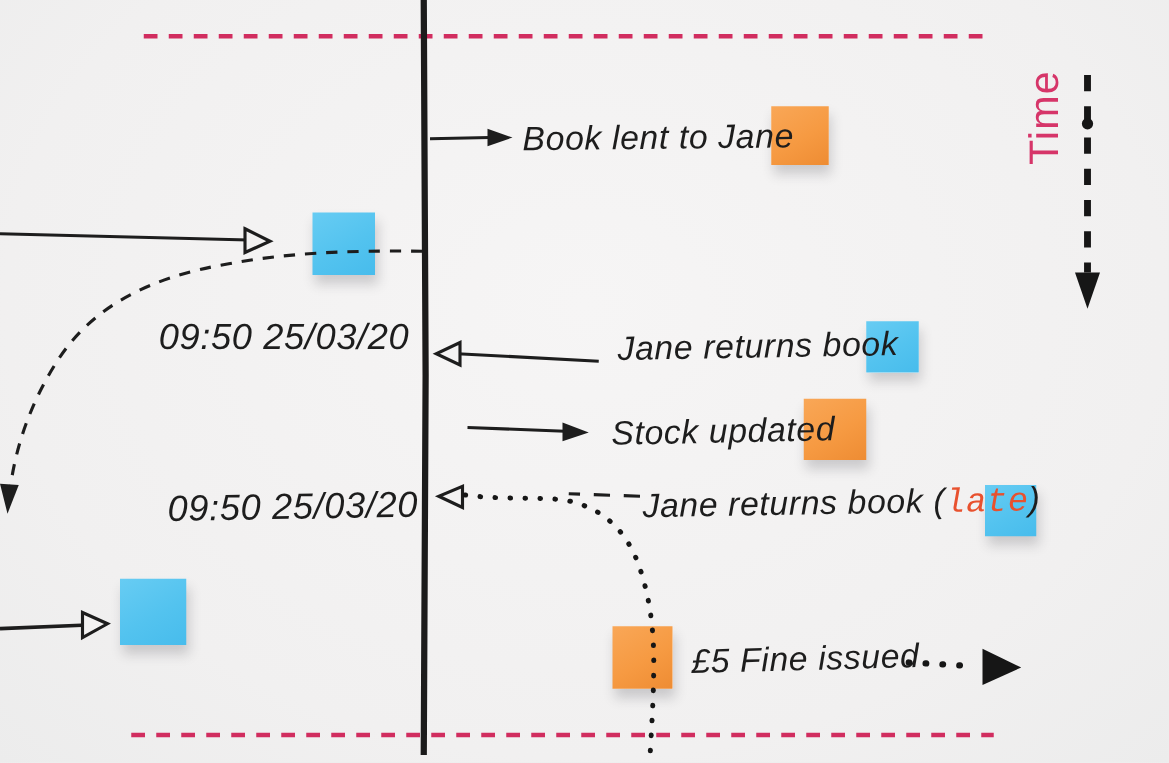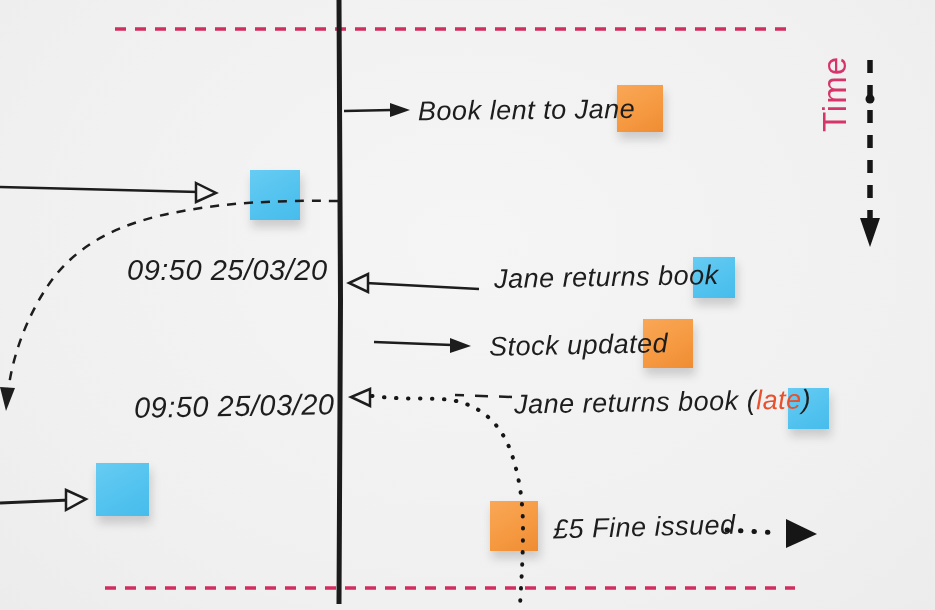--- a/index.html
+++ b/index.html
@@ -11,21 +11,21 @@
   }
   .strokes{position:absolute;left:0;top:0;width:935px;height:610px;pointer-events:none;}
   .sticky{position:absolute;box-shadow:2px 7px 9px rgba(60,60,70,.22);}
   .sticky.blue{background:linear-gradient(150deg,#67ccf3 0%,#53c3ef 55%,#47bcec 100%);}
   .sticky.orange{background:linear-gradient(150deg,#f9a757 0%,#f69a42 55%,#ee8c33 100%);}
   .hand{
     position:absolute;color:#1d1d1d;font-style:italic;
     font-family:"Liberation Sans", sans-serif;white-space:nowrap;
     letter-spacing:.5px;
   }
-  .late{color:#e8512e;}
+  .late{color:#e8512e;font-family:Liberation Mono, monospace;}
   .time-label{
     position:absolute;left:772px;top:78px;width:120px;height:32px;
     transform:rotate(-90deg);transform-origin:center;
     color:#d63569;font-size:33px;font-weight:500;text-align:center;
     font-family:"Liberation Sans", sans-serif;letter-spacing:1px;
   }
   .txt-book{left:418px;top:95px;font-size:27px;transform:rotate(-.6deg);}
   .txt-date1{left:127px;top:254px;font-size:29px;}
   .txt-return1{left:494px;top:262px;font-size:27px;transform:rotate(-1deg);}
   .txt-stock{left:489px;top:330px;font-size:27px;transform:rotate(-1.2deg);}

